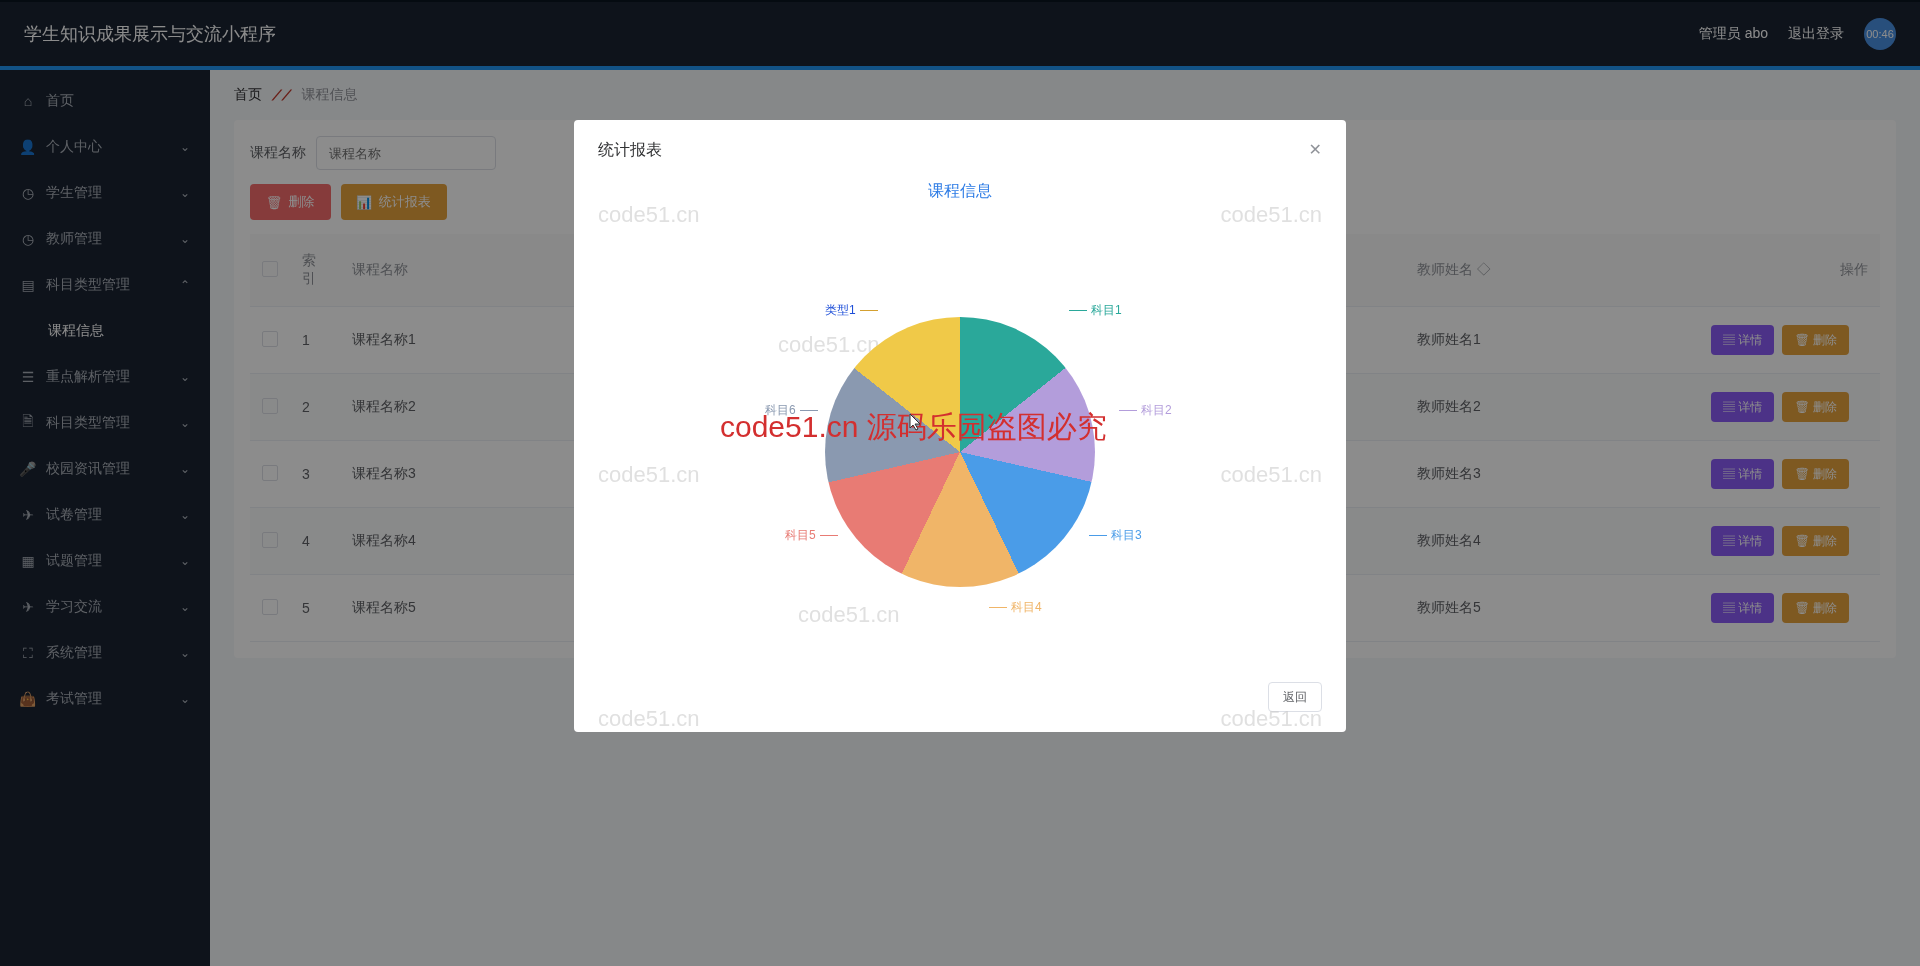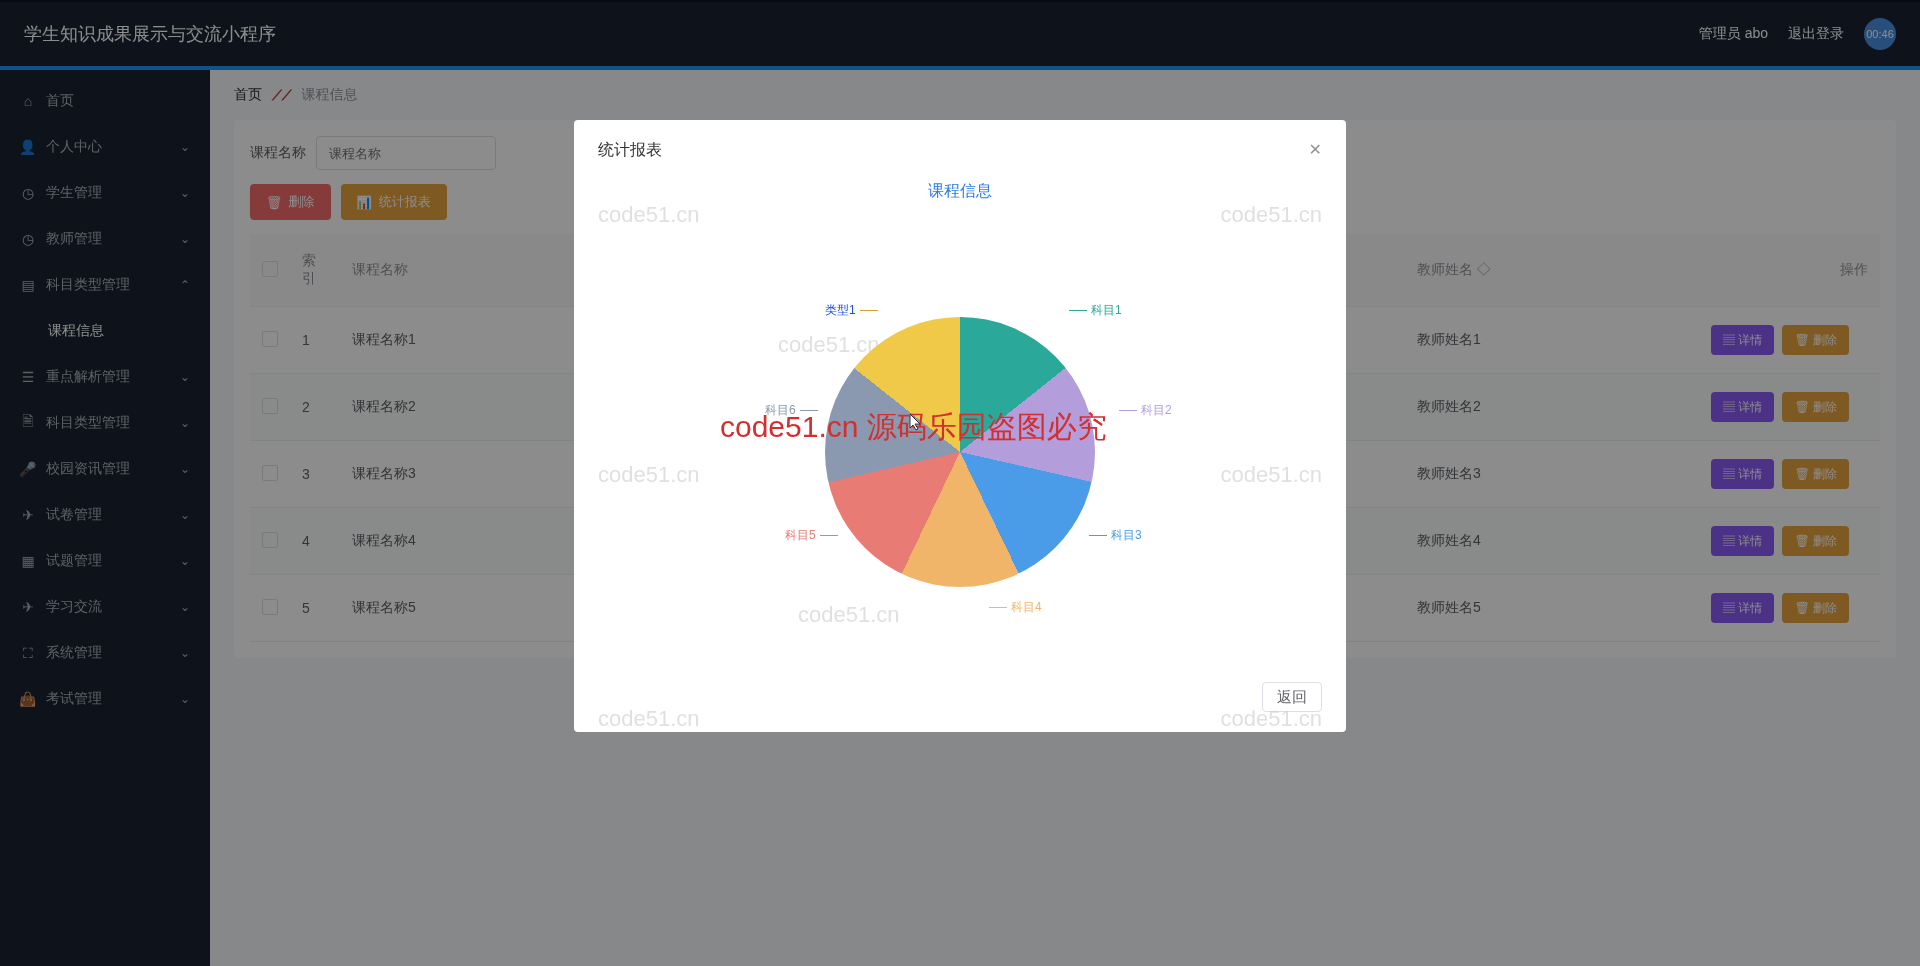--- a/index.html
+++ b/index.html
@@ -45,21 +45,21 @@
     .op-cell { display: flex; gap: 8px; justify-content: center; }
     
     
     .overlay { position: fixed; inset: 0; background: rgba(0,0,0,0.45); z-index: 1000; display: flex; align-items: flex-start; justify-content: center; padding-top: 120px; }
     .modal { width: 772px; background: #fff; border-radius: 4px; padding: 20px 24px; position: relative; }
     .modal-title { font-size: 16px; color: #303133; margin-bottom: 20px; }
     .modal-close { position: absolute; top: 20px; right: 24px; cursor: pointer; color: #909399; font-size: 16px; }
     .chart-title { text-align: center; color: #2c7be5; font-size: 16px; margin-bottom: 30px; }
     .chart-container { height: 440px; position: relative; display: flex; align-items: center; justify-content: center; text-align: right; }
     .modal-footer { text-align: right; padding-top: 10px; }
-    .btn-back { height: 30px; padding: 0 14px; background: #fff; border: 1px solid #dcdfe6; border-radius: 4px; font-size: 15px; color: #606266; cursor: pointer; }
+    .btn-back { height: 30px; padding: 0 14px; background: #fff; border: 1px solid #dcdfe6; border-radius: 4px; font-size: 12px; color: #606266; cursor: pointer; }
     
     
     .pie-wrapper { position: relative; width: 270px; height: 270px; }
     .pie { width: 100%; height: 100%; border-radius: 50%; background: conic-gradient(
       #2aa89a 0deg 51.4deg,
       #b39ddb 51.4deg 102.8deg,
       #4a9ce8 102.8deg 154.2deg,
       #f0b568 154.2deg 205.6deg,
       #e87b74 205.6deg 257deg,
       #8a99b0 257deg 308.4deg,

